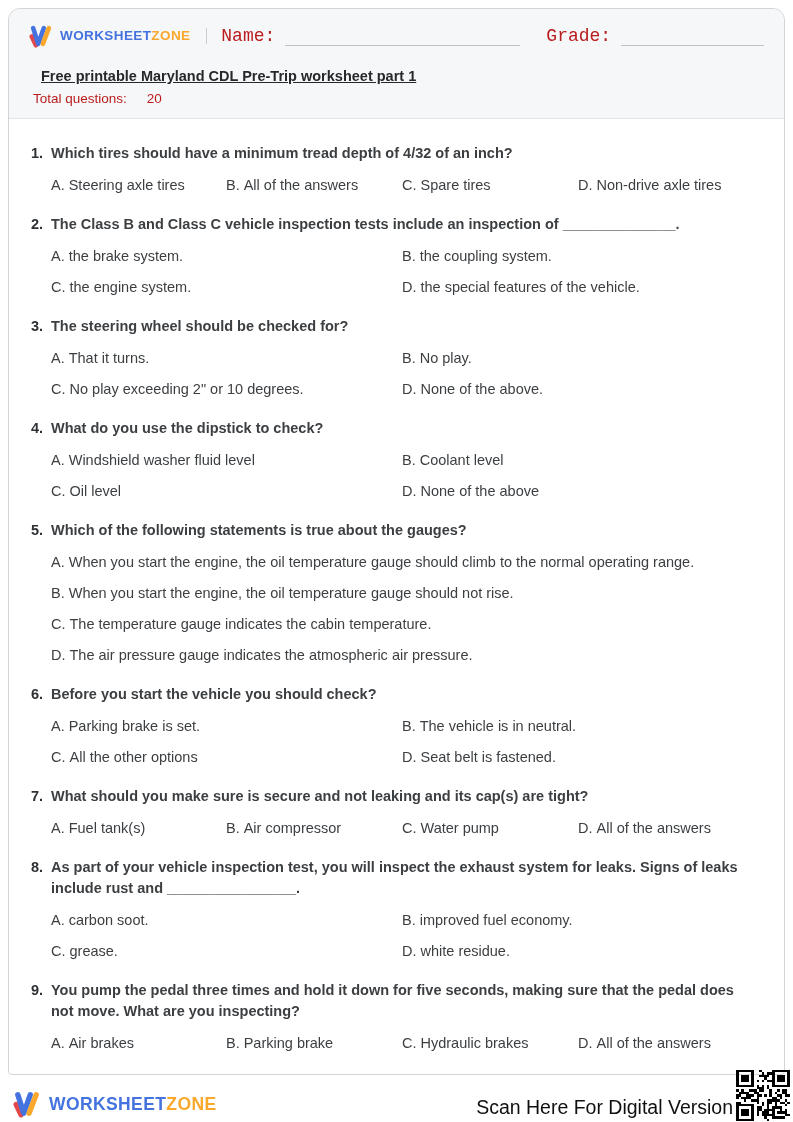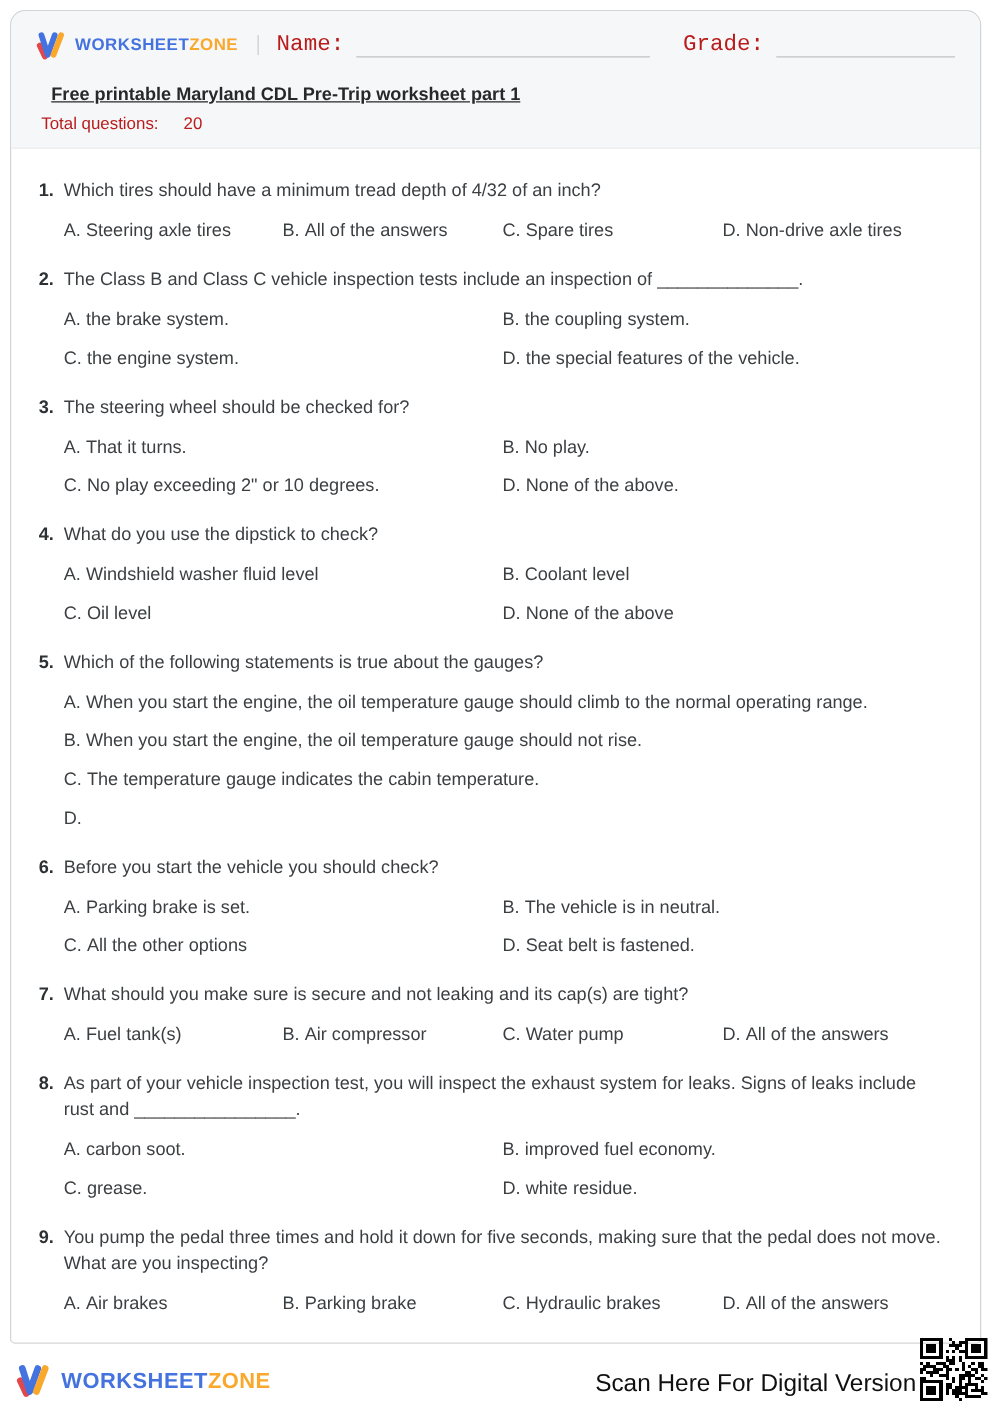--- a/index.html
+++ b/index.html
@@ -27,21 +27,21 @@
   .grade-line { width:172px; }
   .ws-title { margin:19px 0 0 12px; font-size:14.5px; font-weight:bold; color:#26282b;text-decoration:underline; }
   .total-row { margin:7px 0 0 4px; font-size:13.5px; color:#b91c1c; }
   .total-value { margin-left:20px; }
 
   
   .card-body { padding:24px 24px 0 22px; }
   .question { margin-bottom:18px; }
   .q-head { display:flex; line-height:21px; margin-bottom:11px; }
   .q-num { width:20px; flex:0 0 20px; font-weight:bold; color:#2e3134; font-size:14.5px; }
-  .q-text { flex:1; color:#3c3f42; font-size:14.5px; }
+  .q-text { flex:1; color:#3c3f42; font-size:14.5px;font-weight:bold; }
   .options { margin-left:20px; display:grid; row-gap:10px; }
   .options.cols-4 { grid-template-columns:175px 176px 176px 1fr; }
   .options.cols-2 { grid-template-columns:351px 1fr; }
   .options.cols-1 { grid-template-columns:1fr; }
   .option { display:flex; line-height:21px; font-size:14.5px; color:#3c3f42; }
   .opt-letter { margin-right:4px; }
 
   
   .footer-logo { position:absolute; left:13px; top:1090px; display:flex; align-items:center; gap:8px; }
   .footer-logo .logo-text { font-size:17.5px; letter-spacing:.4px; }
@@ -188,20 +188,21 @@
           <div class="option">
             <span class="opt-letter">B.</span>
             <span class="opt-text">When you start the engine, the oil temperature gauge should not rise.</span>
           </div>
           <div class="option">
             <span class="opt-letter">C.</span>
             <span class="opt-text">The temperature gauge indicates the cabin temperature.</span>
           </div>
           <div class="option">
             <span class="opt-letter">D.</span>
+            <span class="opt-text">The air pressure gauge indicates the atmospheric air pressure.</span>
           </div>
         </div>
   </div>
 
   <div class="question">
     <div class="q-head">
       <span class="q-num">6.</span>
       <span class="q-text">Before you start the vehicle you should check?</span>
     </div>
     <div class="options cols-2">

